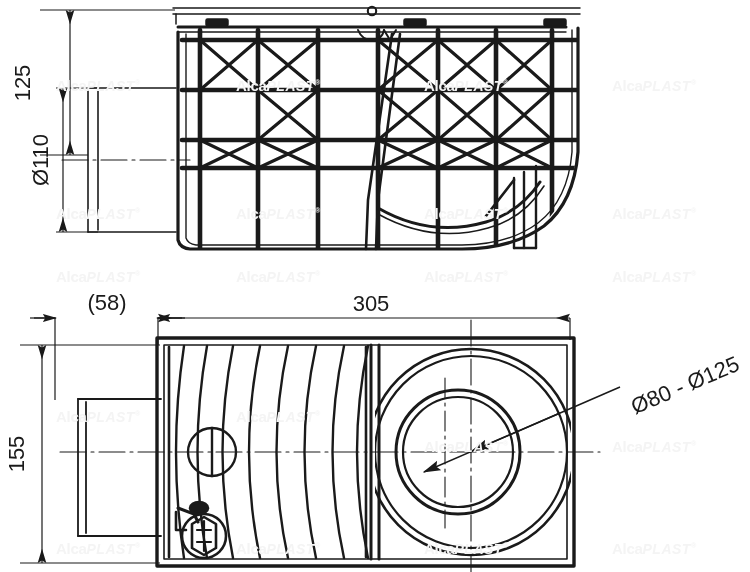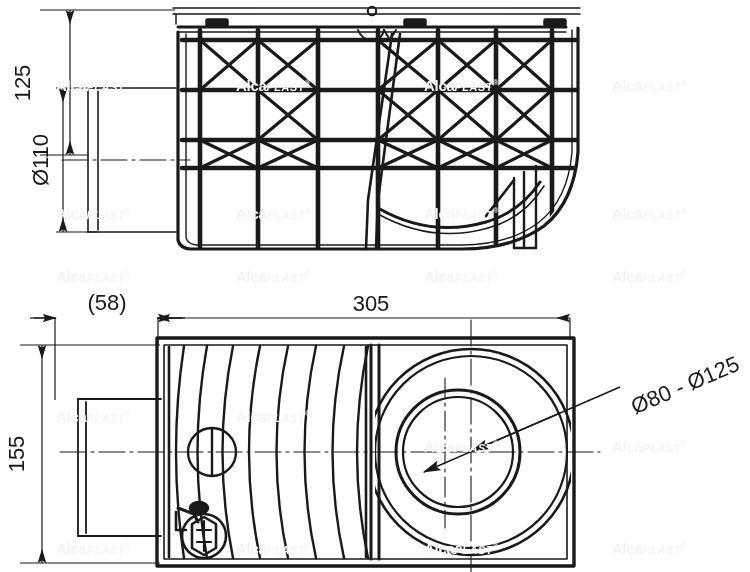--- a/index.html
+++ b/index.html
@@ -4,21 +4,21 @@
 <style>
   html,body{margin:0;padding:0;background:#ffffff;}
   body{width:750px;height:572px;overflow:hidden;
        font-family:"Liberation Sans","DejaVu Sans",sans-serif;}
   #stage{position:relative;width:750px;height:572px;background:#fff;}
   #stage svg{position:absolute;left:0;top:0;}
   .wm-layer{position:absolute;left:0;top:0;width:750px;height:572px;pointer-events:none;}
   .wm{position:absolute;font-size:15px;font-weight:700;letter-spacing:-0.3px;
       color:#f4f4f4;white-space:nowrap;user-select:none;font-style:italic;}
   .wm b{font-style:normal;}
-  .wm .p{font-size:11px;letter-spacing:0.5px;text-align:right;}
+  .wm .p{font-size:14px;letter-spacing:0.5px;text-align:right;}
   .wm .r{font-size:7px;vertical-align:super;}
   .dimtext{font-size:22px;fill:#1a1a1a;font-family:"Liberation Sans","DejaVu Sans",sans-serif;}
 </style>
 </head>
 <body>
 
 <div id="stage">
 
   <svg width="750" height="572" viewBox="0 0 750 572">
     <defs>

